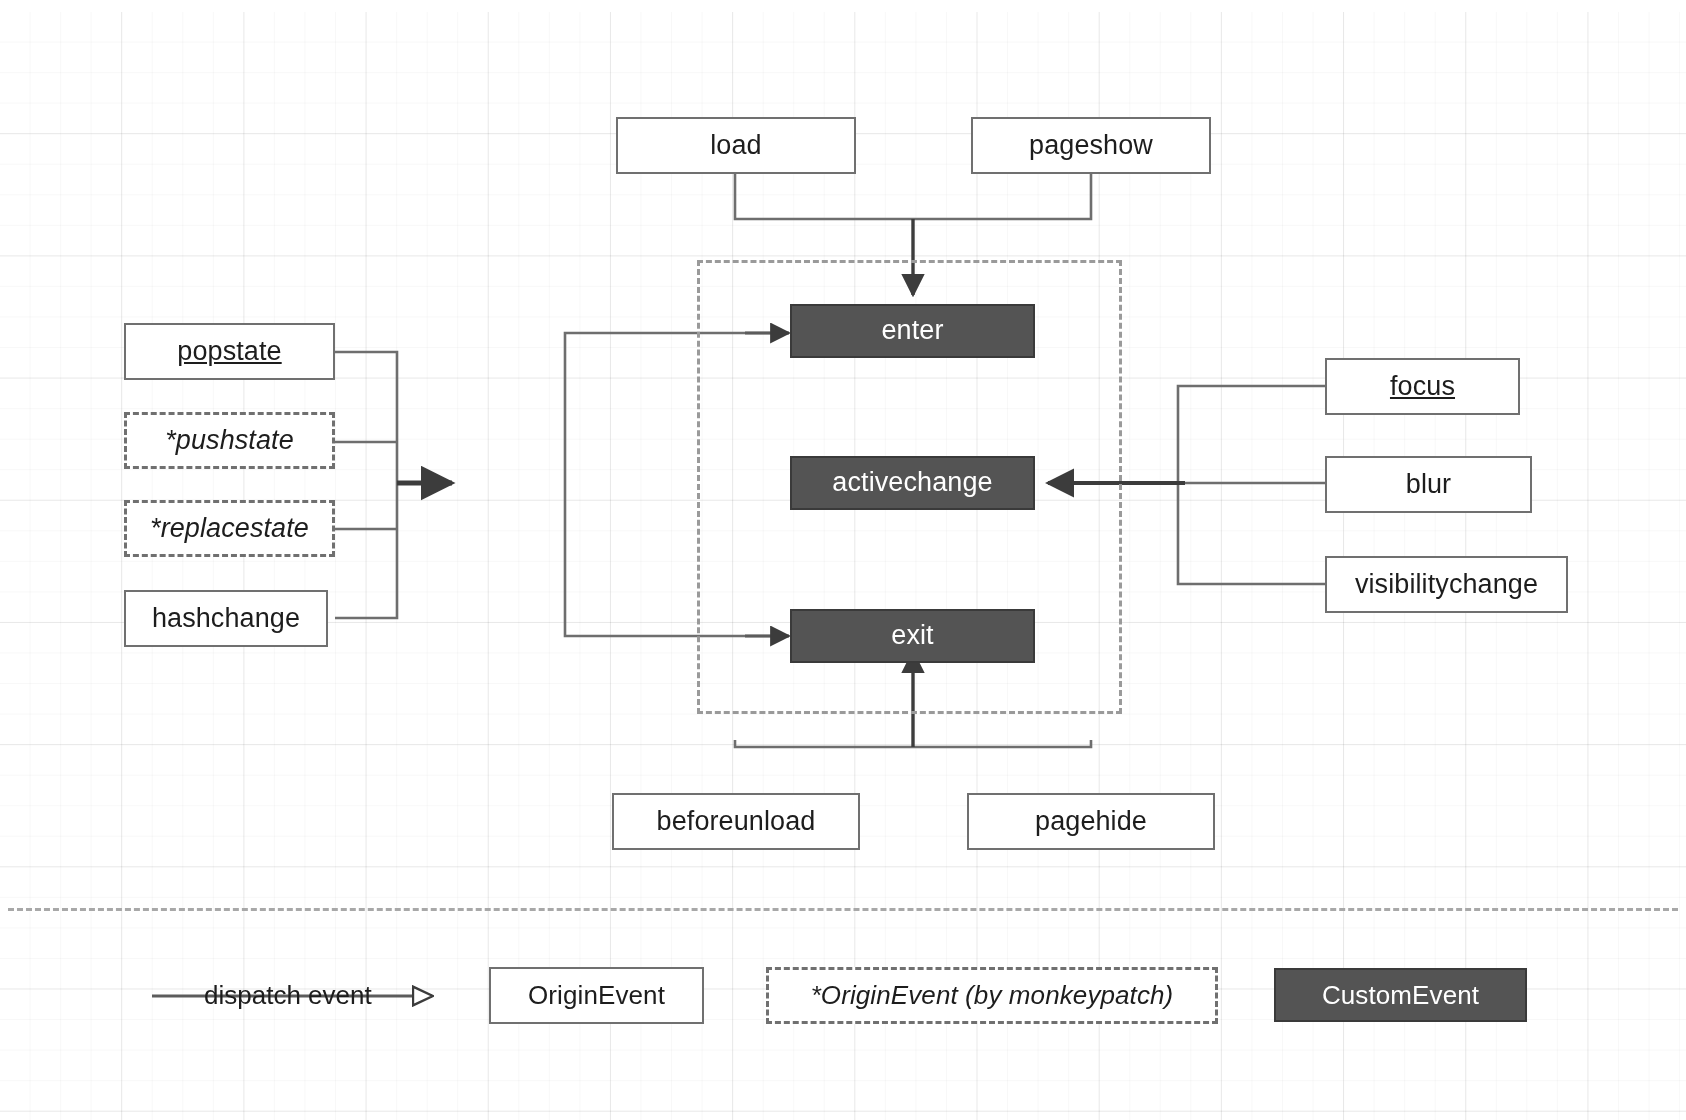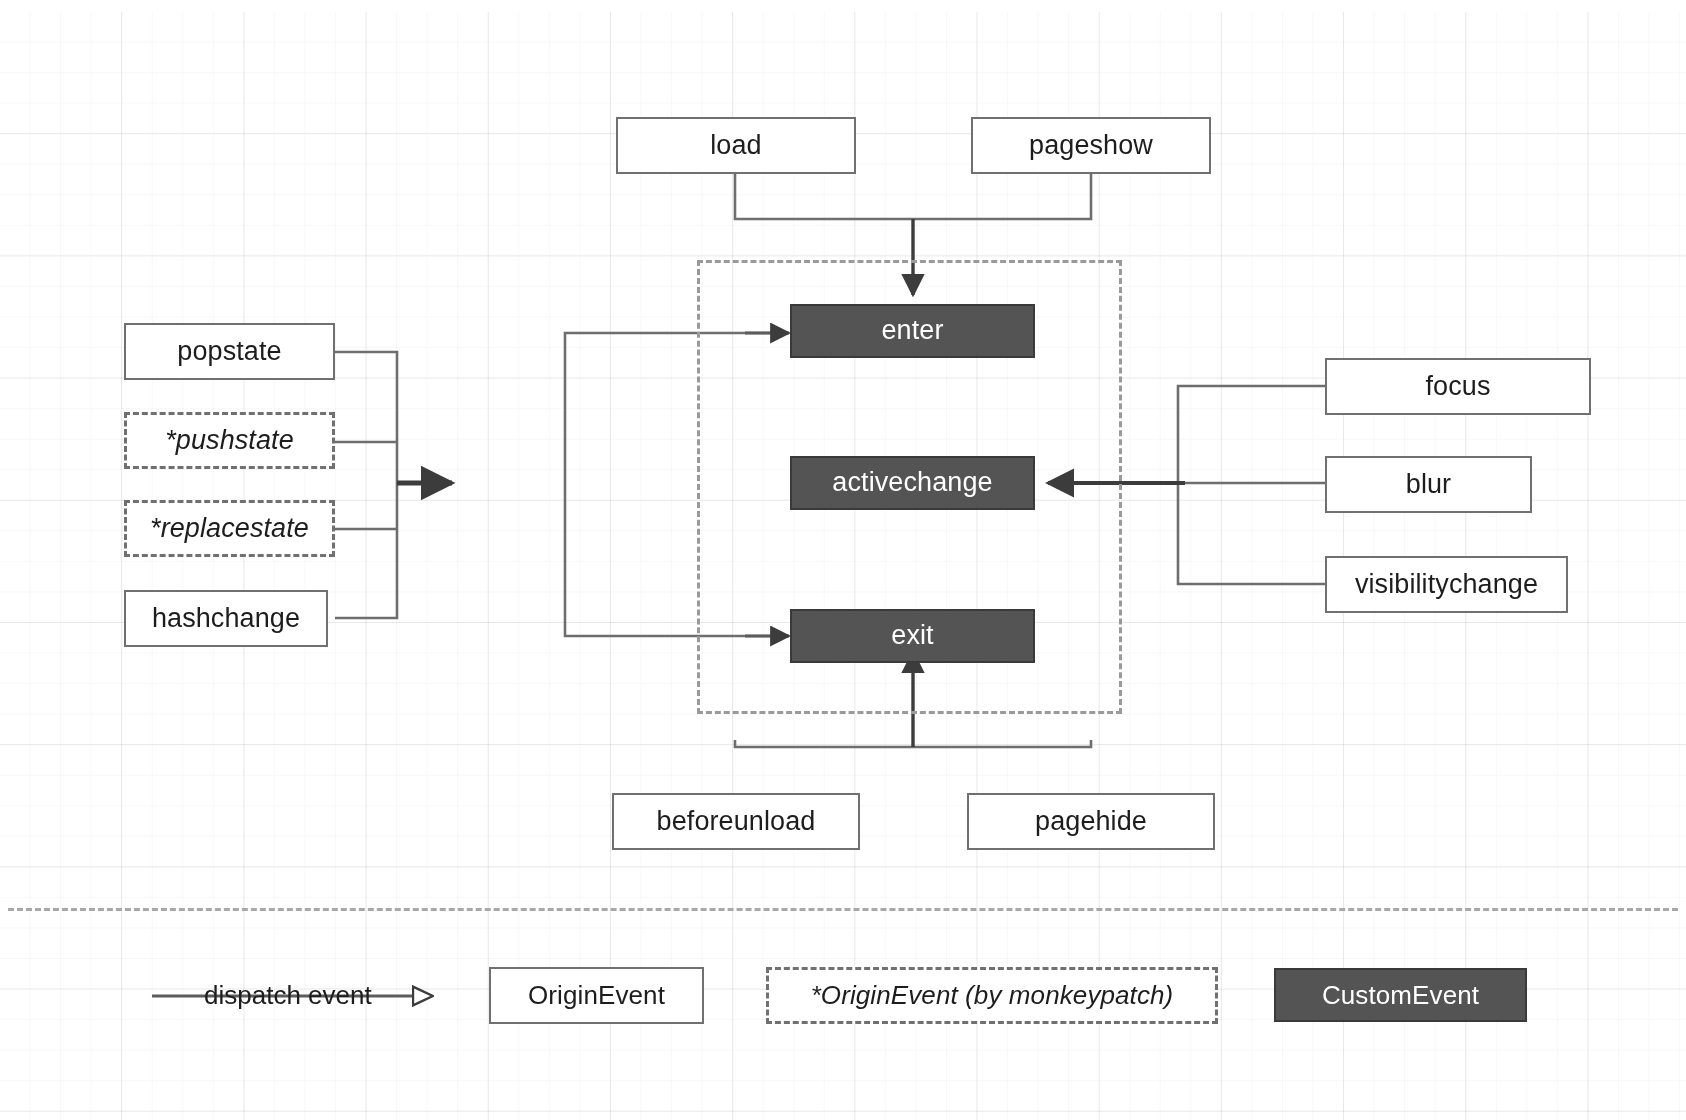--- a/index.html
+++ b/index.html
@@ -156,21 +156,21 @@
   <div class="group-box" style="left:697px; top:248px; width:425px; height:454px;"></div>
 
   <div class="node origin" style="left:616px; top:105px; width:240px; height:57px;">
     <span>load</span>
   </div>
 
   <div class="node origin" style="left:971px; top:105px; width:240px; height:57px;">
     <span>pageshow</span>
   </div>
 
-  <div class="node origin" style="left:124px; top:311px; width:211px; height:57px;">
+  <div class="node origin" style="left:124px; top:311px; width:211px; height:57px;text-decoration:underline;">
     <span>popstate</span>
   </div>
 
   <div class="node patched" style="left:124px; top:400px; width:211px; height:57px;">
     <span>*pushstate</span>
   </div>
 
   <div class="node patched" style="left:124px; top:488px; width:211px; height:57px;">
     <span>*replacestate</span>
   </div>
@@ -185,21 +185,21 @@
   </div>
 
   <div class="node custom" style="left:790px; top:444px; width:245px; height:54px;">
     <span>activechange</span>
   </div>
 
   <div class="node custom" style="left:790px; top:597px; width:245px; height:54px;">
     <span>exit</span>
   </div>
 
-  <div class="node origin" style="left:1325px; top:346px; width:266px; height:57px;">
+  <div class="node origin" style="left:1325px; top:346px; width:195px; height:57px;text-decoration:underline;">
     <span>focus</span>
   </div>
 
   <div class="node origin" style="left:1325px; top:444px; width:207px; height:57px;">
     <span>blur</span>
   </div>
 
   <div class="node origin" style="left:1325px; top:544px; width:243px; height:57px;">
     <span>visibilitychange</span>
   </div>

